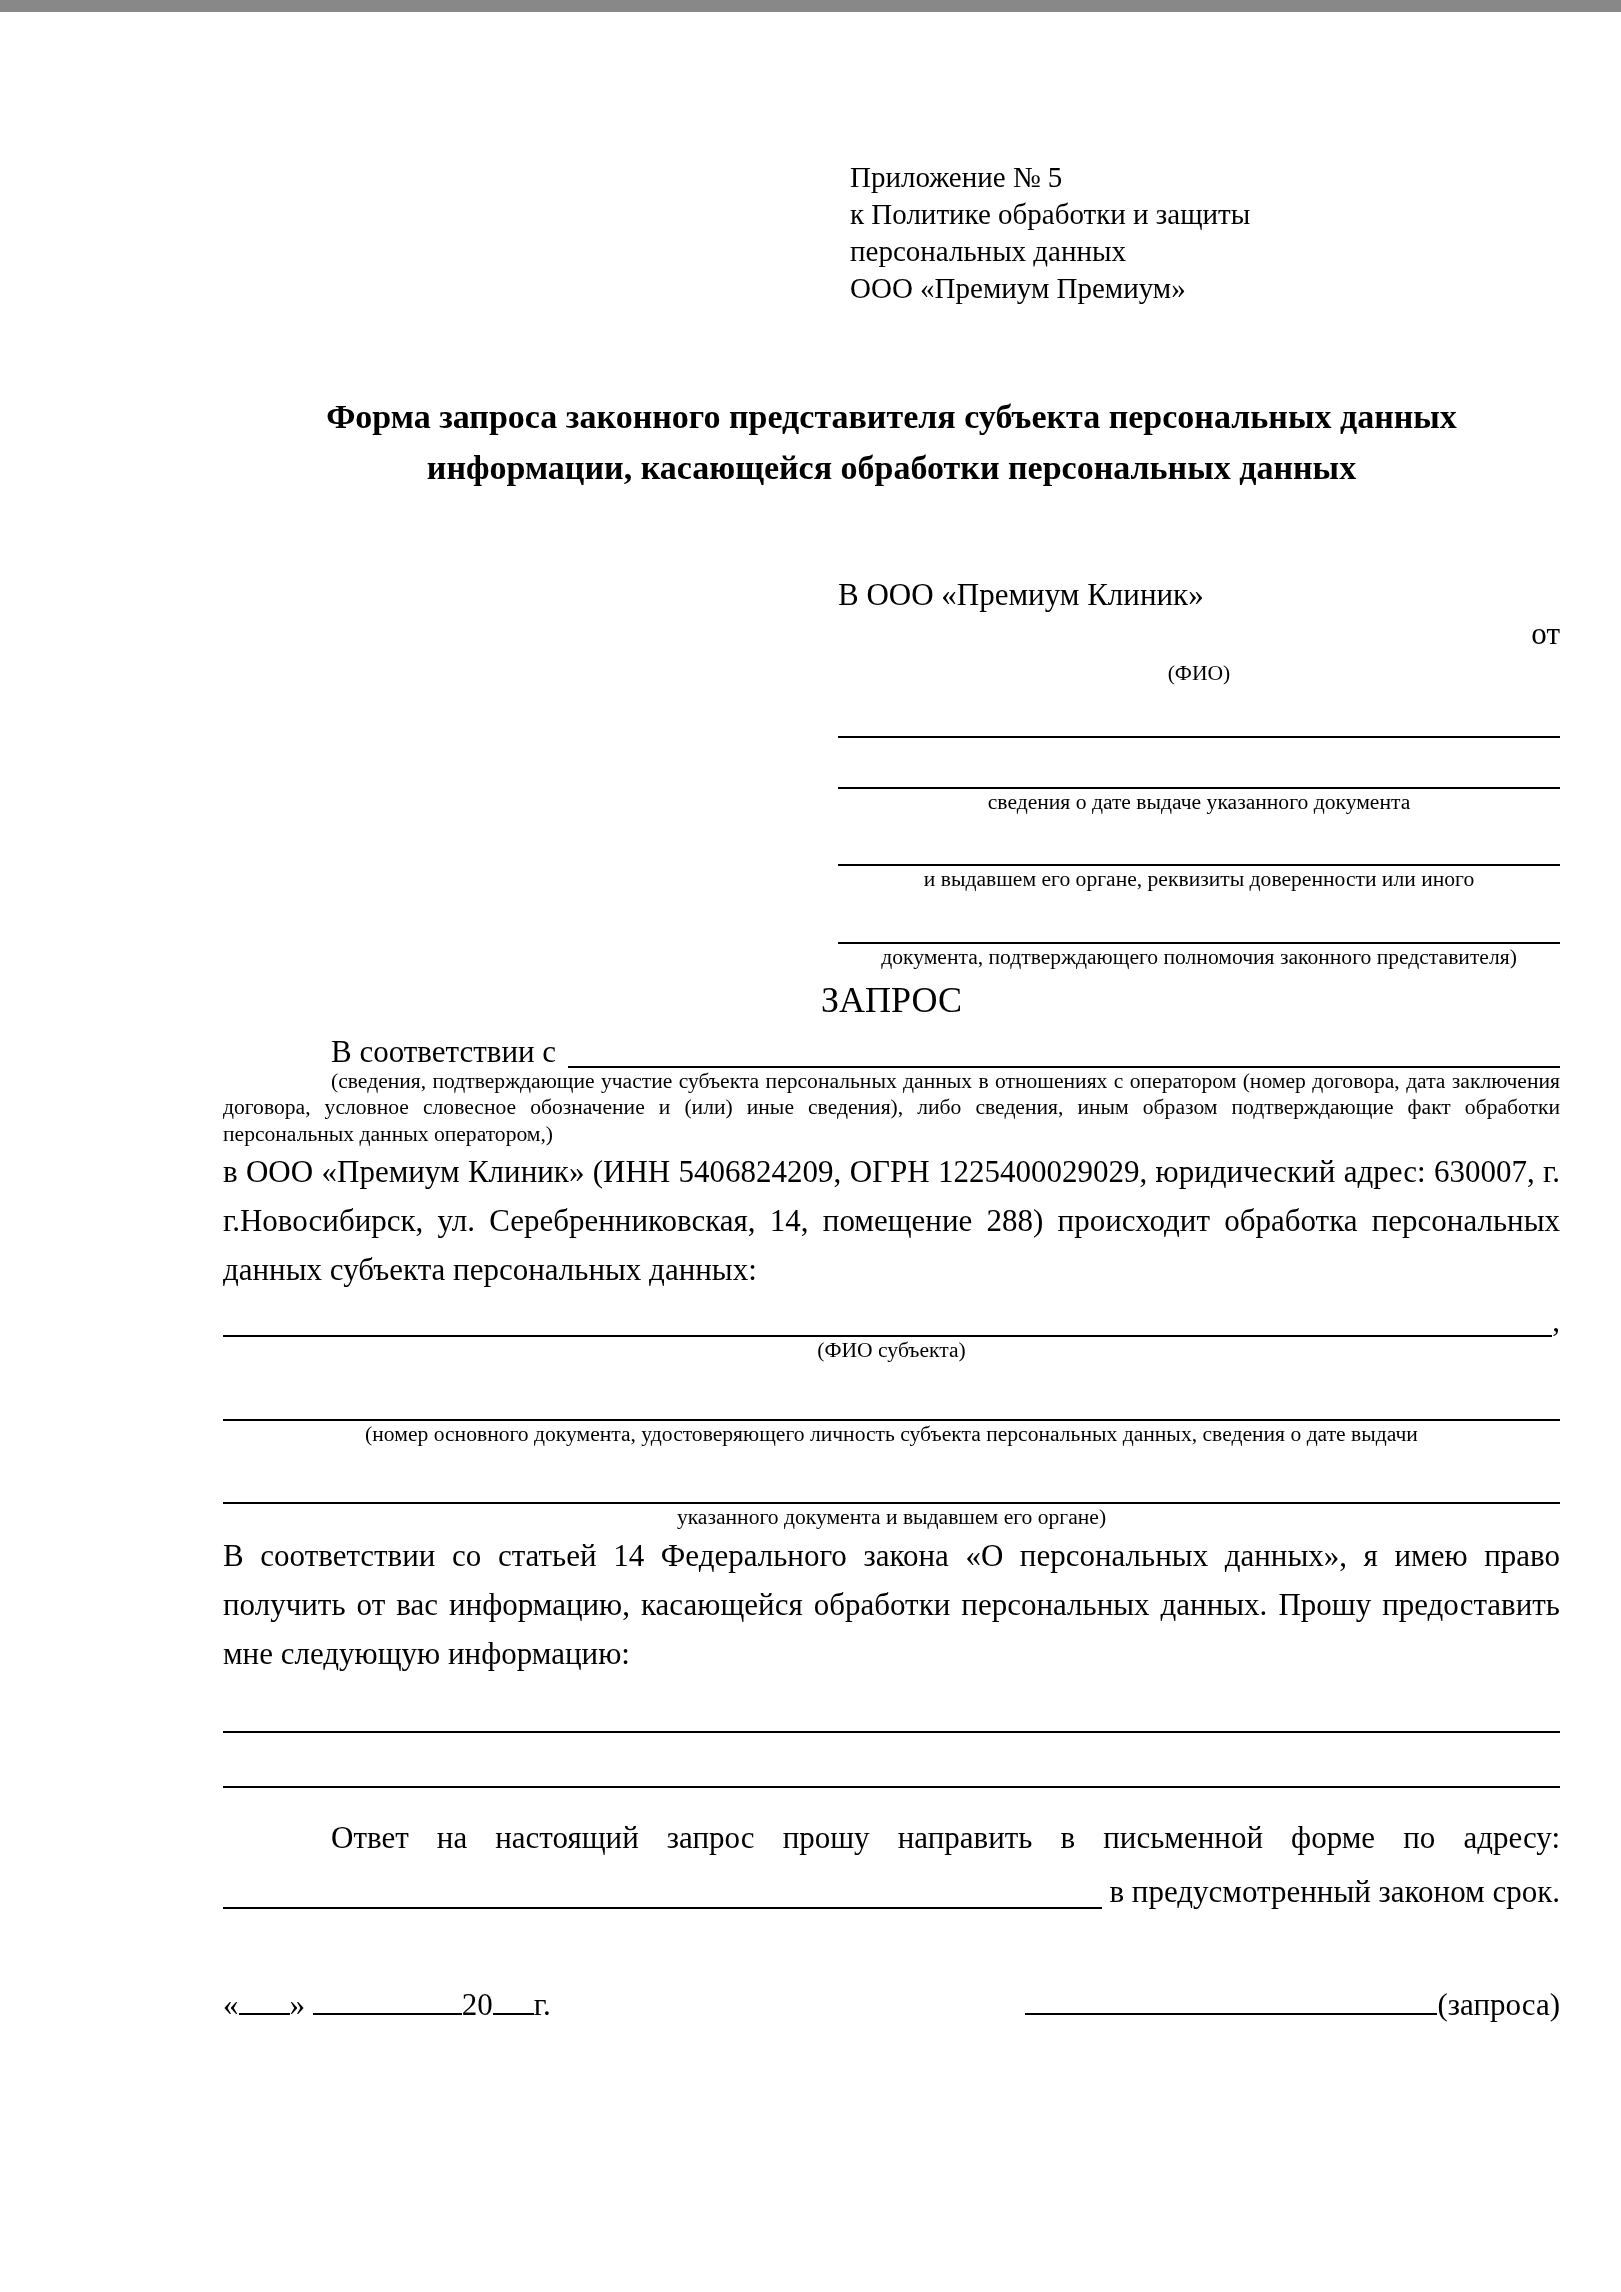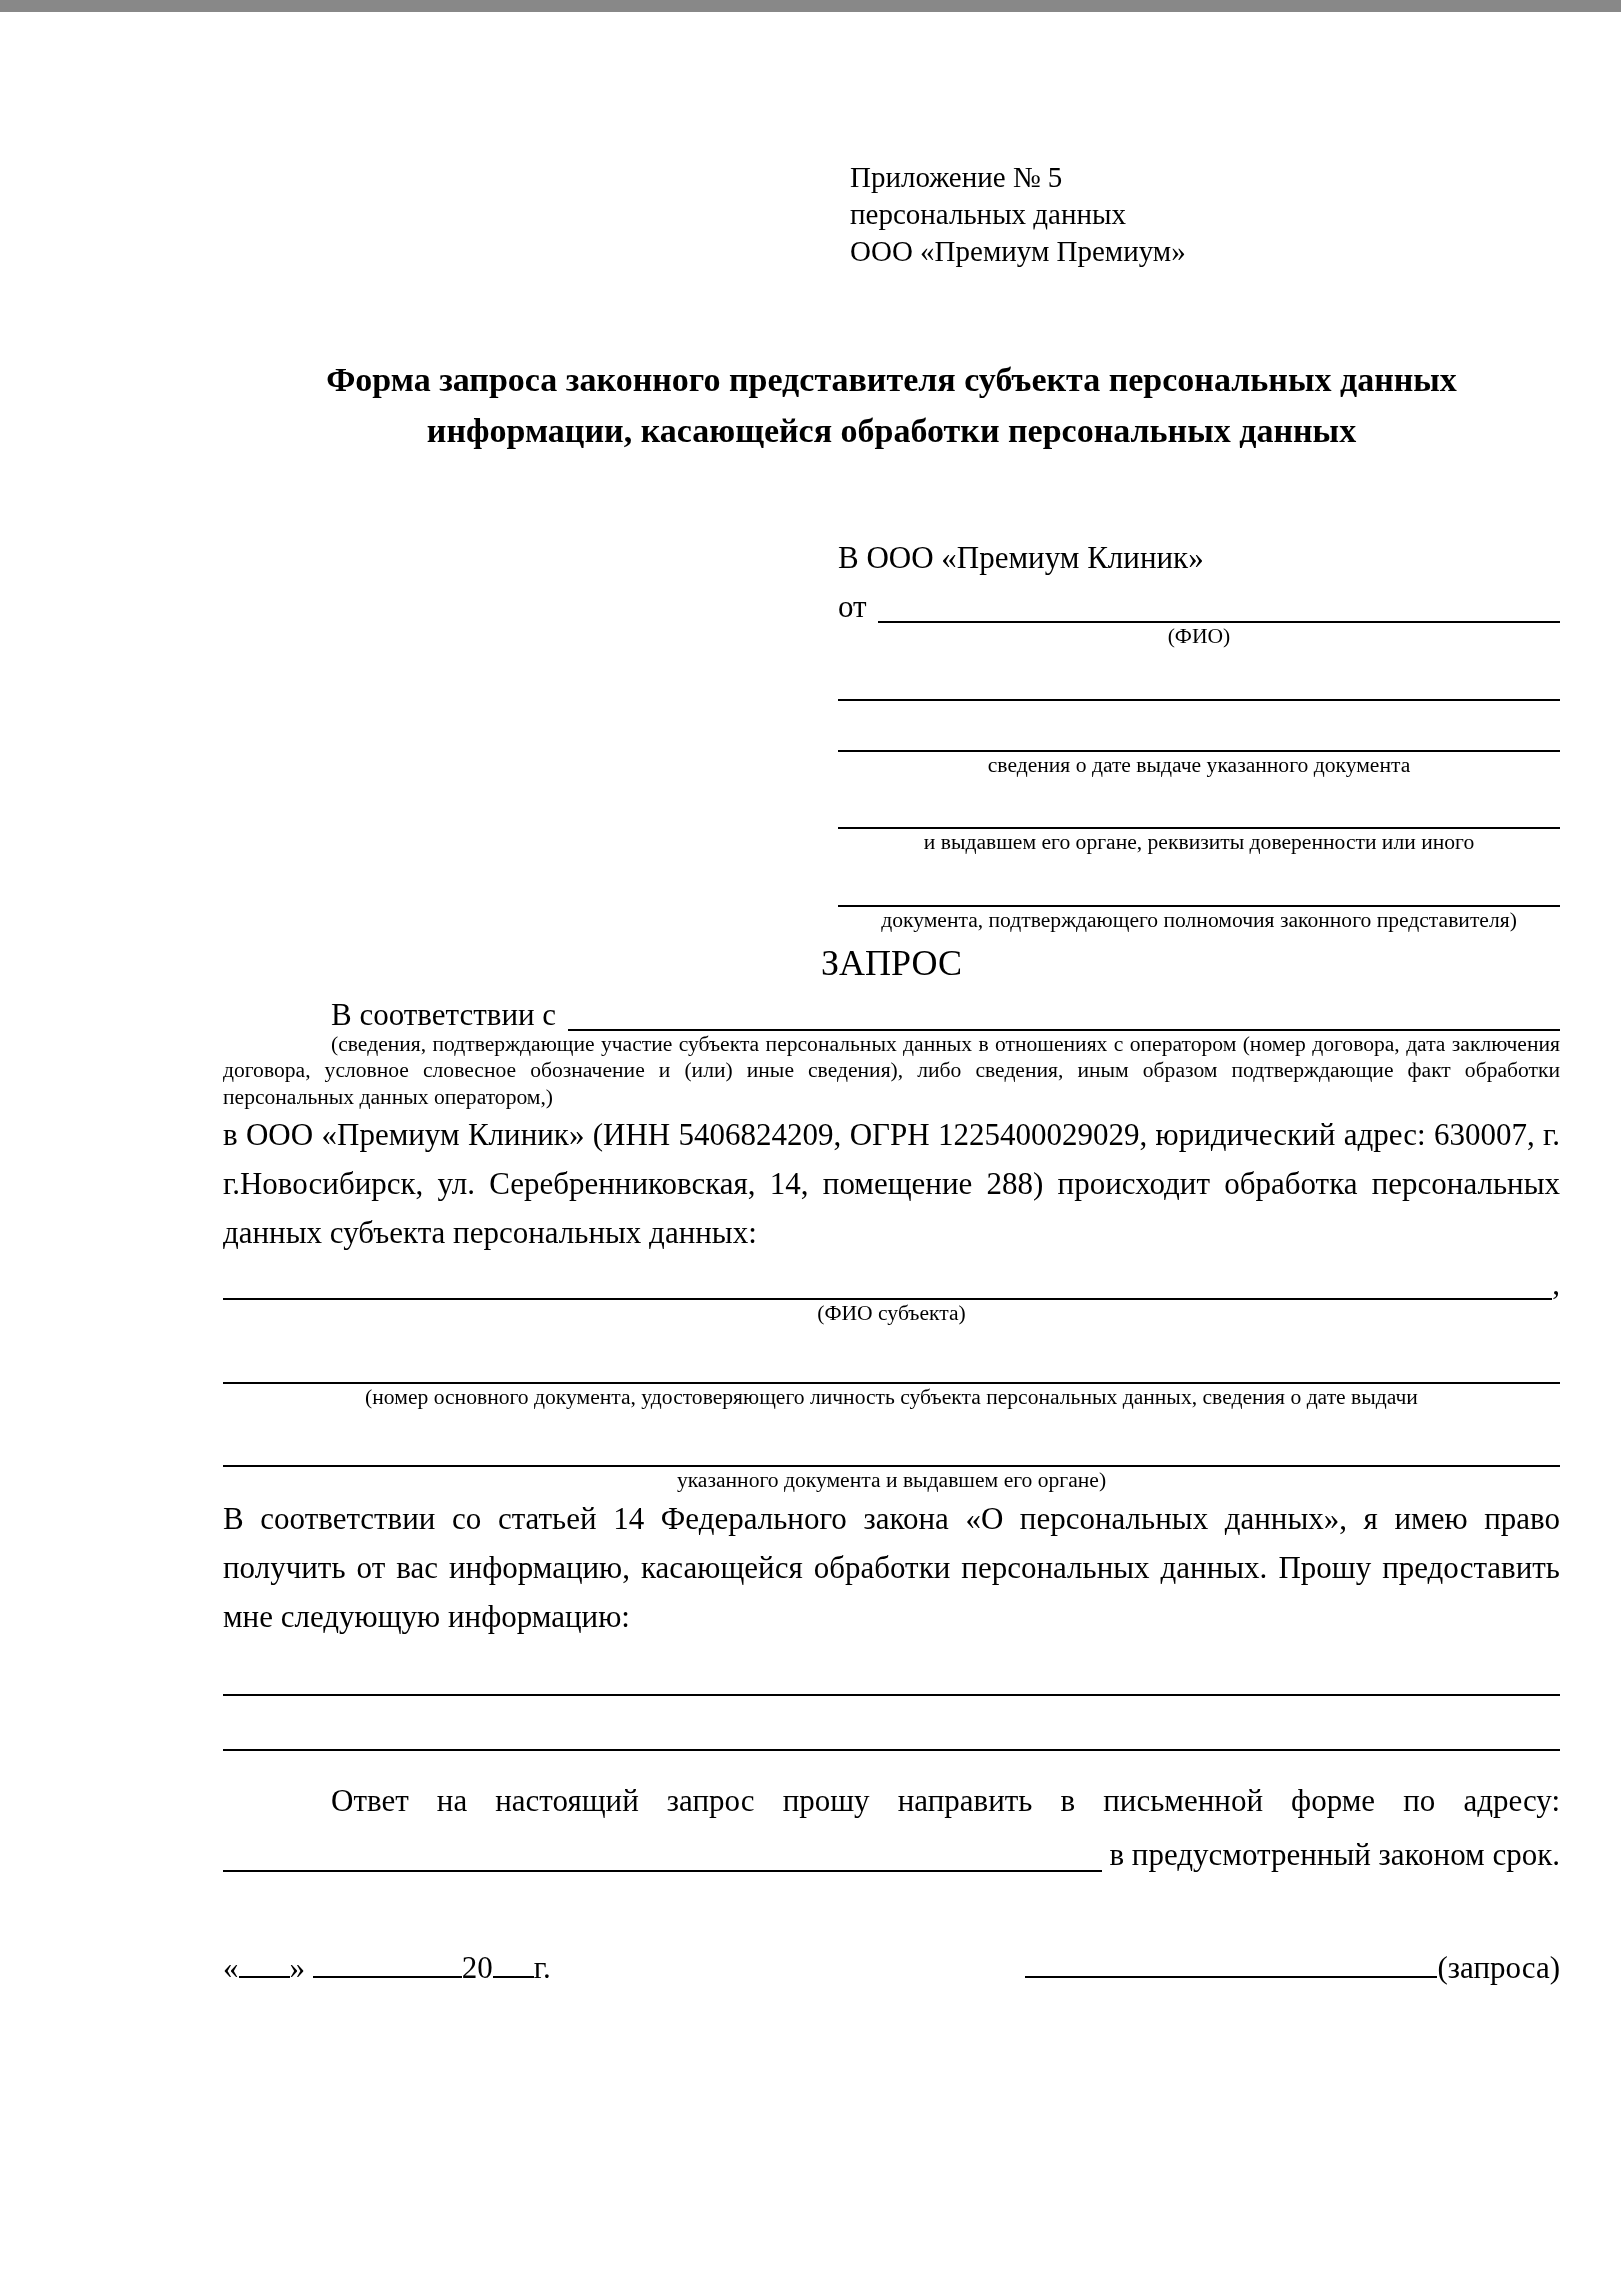--- a/index.html
+++ b/index.html
@@ -15,21 +15,21 @@
     padding: 147px 61px 0 223px;
   }
   
   .appendix { margin-left: 627px; font-size: 29px; line-height: 37px; }
   
   .title { margin-top: 84px; text-align: center; font-weight: 700; font-size: 34px; line-height: 51px; }
   
   .addressee { margin-top: 80px; margin-left: 615px; font-size: 31px; }
   .addr-to { line-height: 44px; }
   .flex-row { display: flex; align-items: flex-end; }
-  .from-row { height: 43px; }
+  .from-row { height: 43px; flex-direction: column; }
   .from-row .label { line-height: 33px; }
   .fill-line { flex: 1 1 auto; border-bottom: 2px solid #000; margin-left: 11.8px; }
   .cap { font-size: 21.6px; line-height: 26.5px; text-align: center; }
   .field-row .blank { height: 49px; border-bottom: 2px solid #000; }
   
   .zapros { margin-top: 7.8px; text-align: center; font-size: 36px; line-height: 45px; }
   .intro-row { height: 45px; font-size: 31px; }
   .intro-row .indent { width: 108px; flex: 0 0 auto; }
   .intro-row .label { line-height: 33px; white-space: nowrap; }
   .small-cap-block { font-size: 21.6px; line-height: 26.5px; text-align: justify; text-indent: 108px; }
@@ -55,20 +55,21 @@
   .ul-sign { width: 412px; }
   .date-part, .sign-part { white-space: nowrap; }
 </style>
 </head>
 <body>
 
 <div class="page">
 
   <div class="appendix">
     <div>Приложение № 5</div>
+    <div>к Политике обработки и защиты</div>
     <div>персональных данных</div>
     <div>ООО «Премиум Премиум»</div>
   </div>
 
   <div class="title">
     <div>Форма запроса законного представителя субъекта персональных данных</div>
     <div>информации, касающейся обработки персональных данных</div>
   </div>
 
   <div class="addressee">

